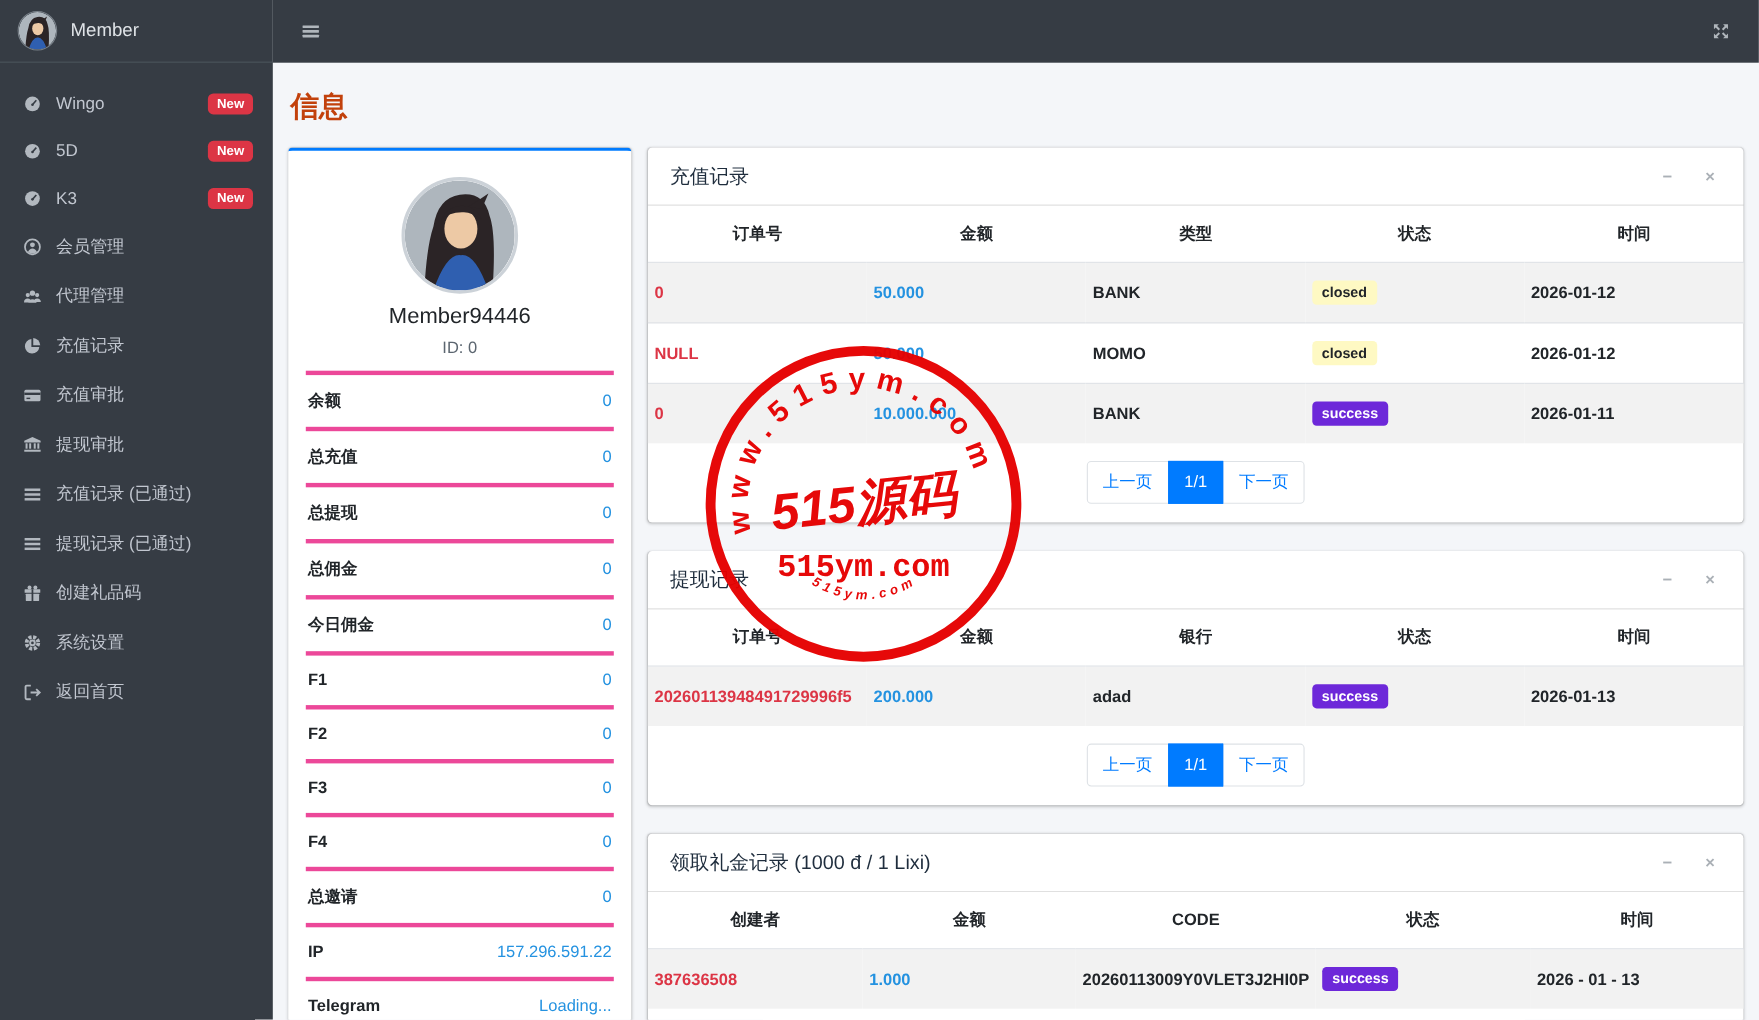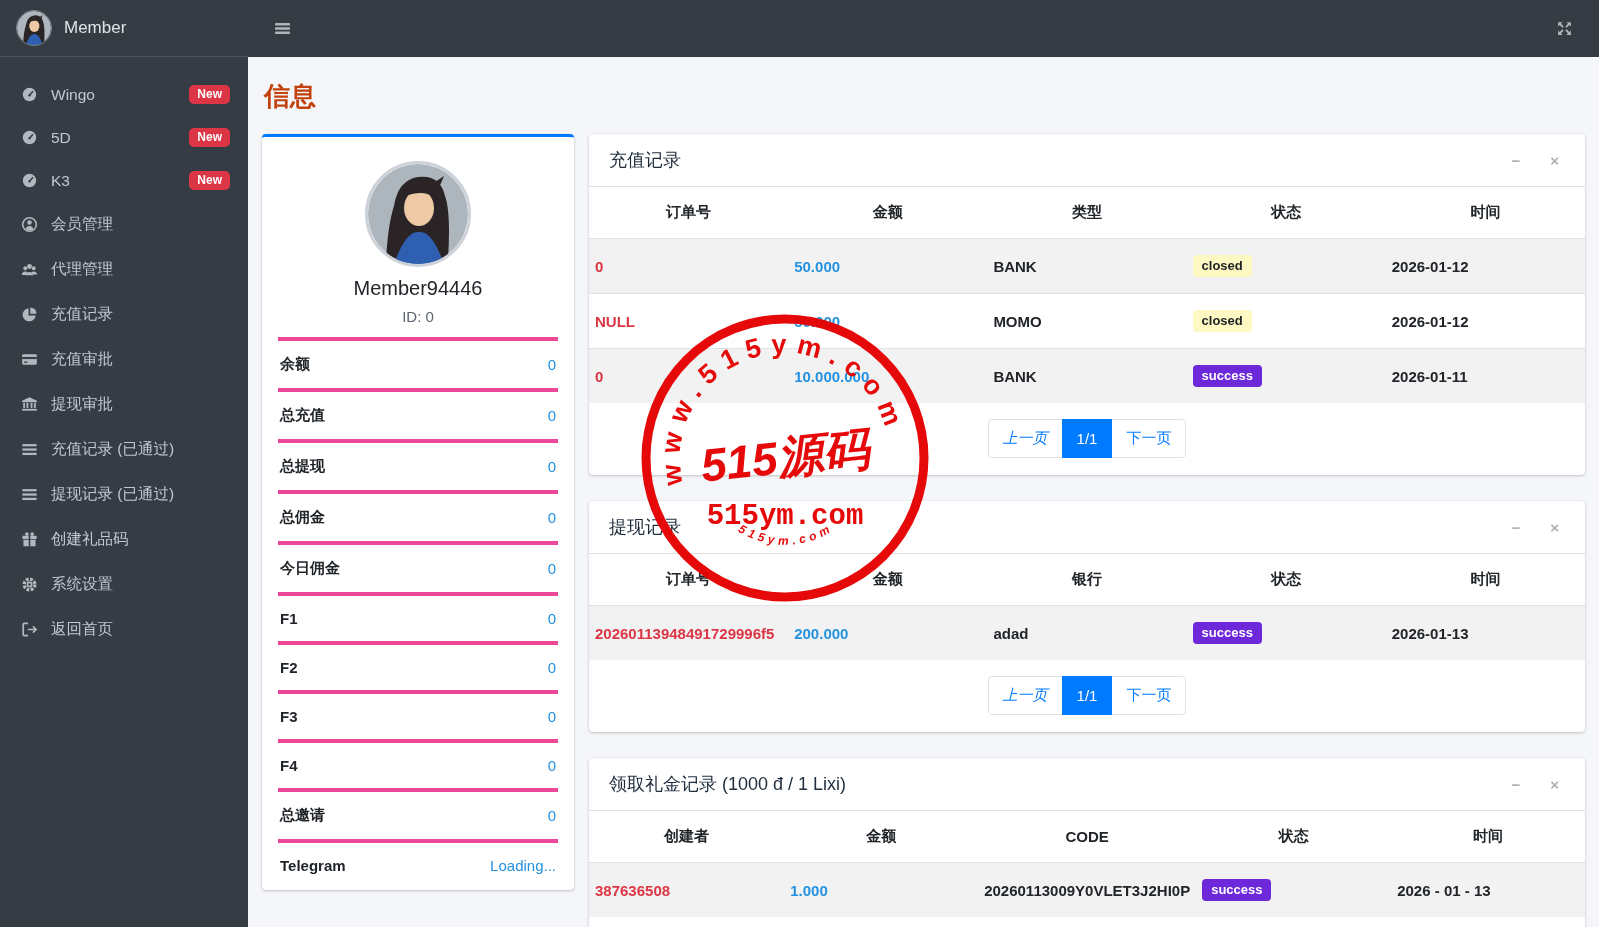--- a/index.html
+++ b/index.html
@@ -55,21 +55,21 @@
   td{padding:16px 6px;font-size:15px;font-weight:bold;border-top:1px solid #dee2e6;color:#212529;}
   tbody tr:nth-child(odd){background:#f2f2f2;}
   td.danger{color:#dc3545;}
   td.amount{color:#2492e0;}
   .badge{display:inline-block;padding:4px 9px;border-radius:4px;font-size:13px;font-weight:bold;line-height:14px;}
   .badge-closed{background:#fef9c3;color:#212529;}
   .badge-success{background:#6d28d9;color:#fff;}
   .pagination{display:flex;justify-content:center;padding:16px 0 17px;}
   .pg-btn{padding:9px 14px;font-size:15px;border:1px solid #dee2e6;background:#fff;color:#007bff;
           cursor:pointer;margin-left:-1px;font-family:inherit;}
-  .pg-btn:first-child{border-radius:4px 0 0 4px;margin-left:0;font-style:italic;}
+  .pg-btn:first-child{border-radius:4px 0 0 4px;margin-left:0;}
   .pg-btn:last-child{border-radius:0 4px 4px 0;}
   .pg-btn.active{background:#007bff;border-color:#007bff;color:#fff;position:relative;z-index:2;}
   
   .watermark{position:absolute;left:637px;top:310px;width:296px;height:296px;z-index:50;
              pointer-events:none;opacity:.96;}
 </style>
 </head>
 <body>
 
 <aside class="sidebar">
@@ -295,20 +295,24 @@
             </li>
             <li>
               <span class="stat-label">F4</span>
               <span class="stat-value">0</span>
             </li>
             <li>
               <span class="stat-label">总邀请</span>
               <span class="stat-value">0</span>
             </li>
             <li>
+              <span class="stat-label">IP</span>
+              <span class="stat-value">157.296.591.22</span>
+            </li>
+            <li>
               <span class="stat-label">Telegram</span>
               <span class="stat-value">Loading...</span>
             </li>
           </ul>
       </div>
     </div>
     <div class="col-right" id="cards">
         <div class="card table-card">
           <div class="card-header">
             <span class="card-title">充值记录</span>

